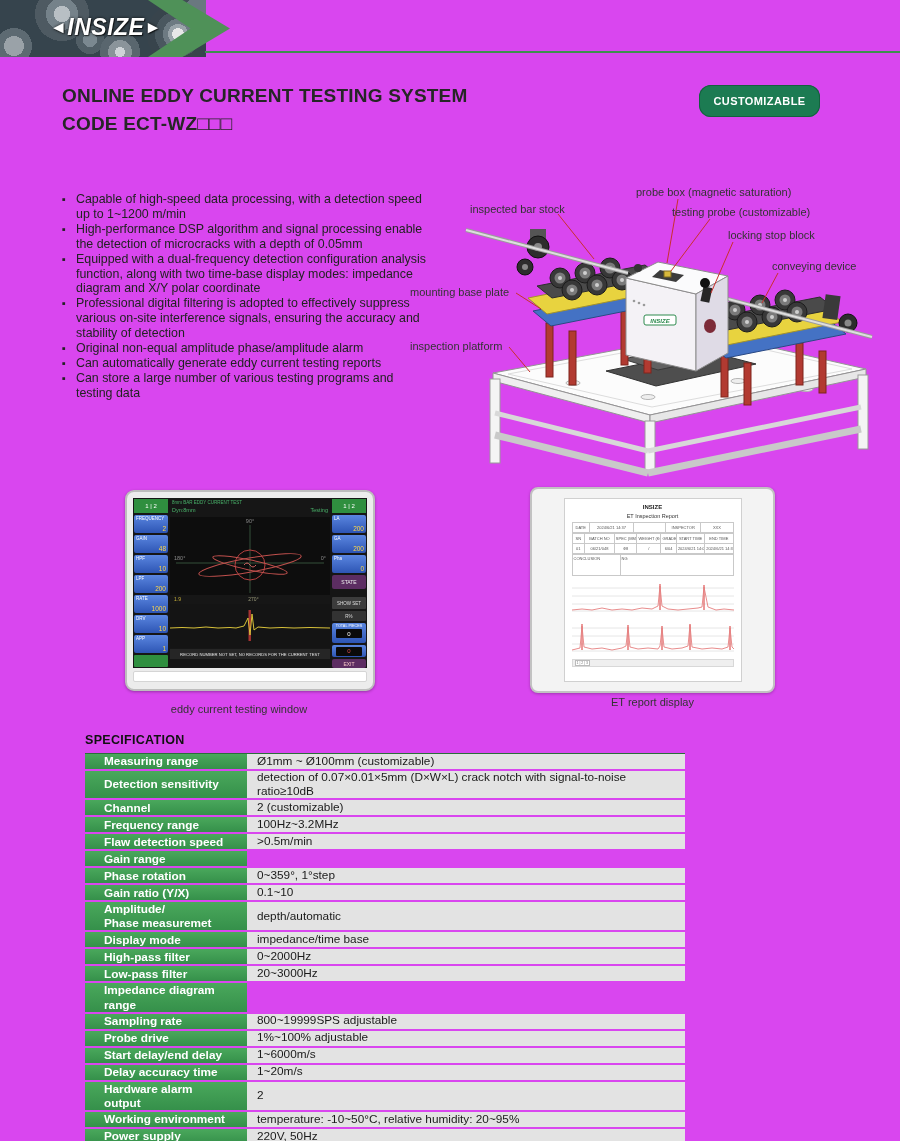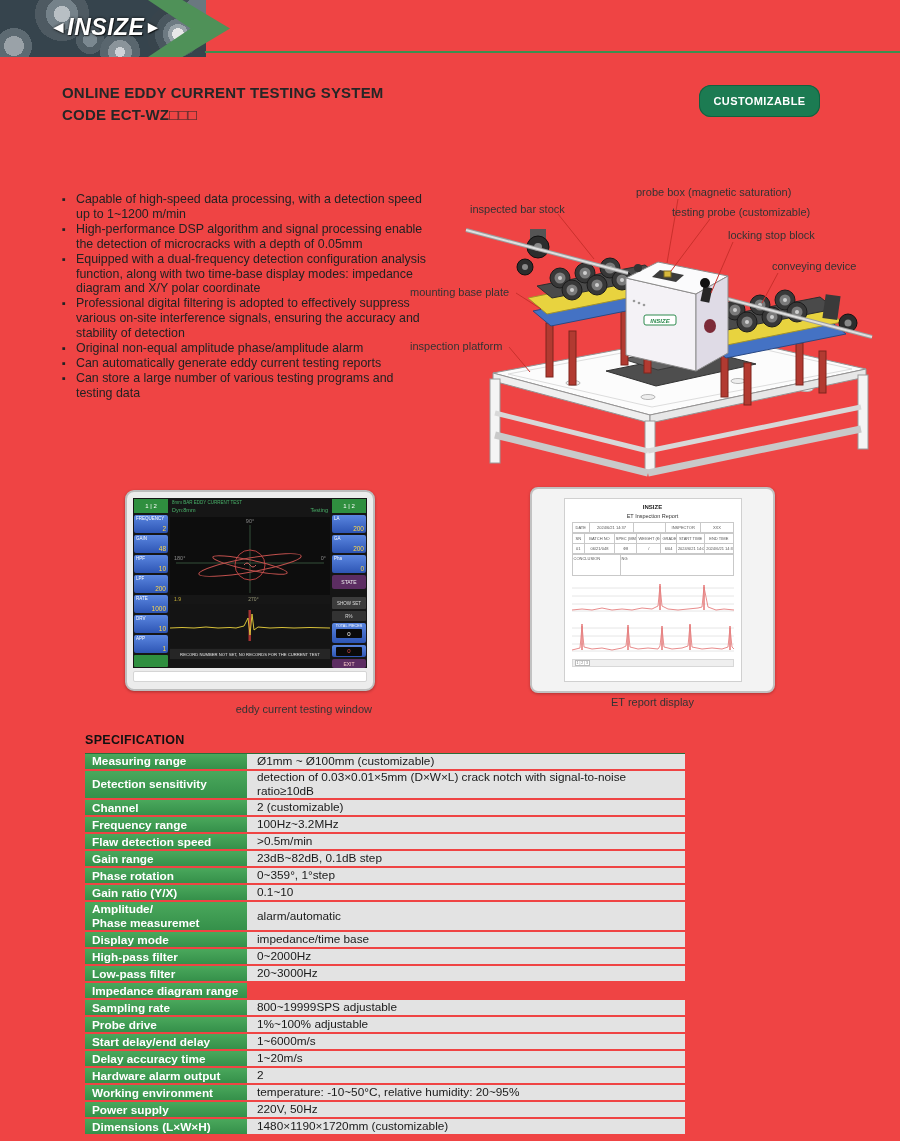--- a/index.html
+++ b/index.html
@@ -1,36 +1,36 @@
 <!DOCTYPE html>
 <html><head>
 <meta charset="utf-8">
 <style>
   html,body{margin:0;padding:0;background:#fff;}
-  .page{position:relative;width:900px;height:1141px;background:#ef4444;overflow:hidden;
+  .page{position:relative;width:900px;height:1141px;background:#d946ef;overflow:hidden;
         font-family:"Liberation Sans",sans-serif;color:#222;}
 
   
   .header-photo{position:absolute;left:0;top:0;width:206px;height:57px;background-color:#36444d;
     background-image:
       radial-gradient(circle at 178px 34px,#e8e8e8 0 6px,#9aa4aa 6px 10px,#6d7a82 10px 15px,#4a575f 15px 23px,#38444c 23px 31px,transparent 31px),
       radial-gradient(circle at 120px 52px,#cfd4d8 0 5px,#8a949a 5px 12px,#59666e 12px 20px,transparent 20px),
       radial-gradient(circle at 62px 14px,#b8bfc4 0 8px,#75828a 8px 16px,#4e5a62 16px 27px,transparent 27px),
       radial-gradient(circle at 14px 46px,#9aa2a8 0 10px,#5d6a72 10px 18px,transparent 18px),
       radial-gradient(circle at 198px 8px,#6a7880 0 12px,#414e56 12px 20px,transparent 20px),
       radial-gradient(circle at 90px 40px,#7b8890 0 7px,#515e66 7px 14px,transparent 14px);}
   .header-chevron{position:absolute;left:148px;top:0;width:82px;height:57px;background:#4f9158;
     clip-path:polygon(0 0,42% 0,100% 50%,42% 100%,0 100%,52% 50%);}
   .logo{position:absolute;left:50px;top:14px;font-style:italic;font-weight:bold;font-size:23px;
     color:#fff;letter-spacing:.5px;text-shadow:0 0 3px rgba(0,0,0,.85),1px 1px 1px rgba(0,0,0,.6);white-space:nowrap;}
   .logo .arr{font-size:17px;font-style:normal;position:relative;top:-2px;}
   .header-line{position:absolute;left:205px;top:51px;width:695px;height:2px;background:#3e8e4f;}
 
   
-  .title{position:absolute;left:62px;top:82px;font-size:15px;font-weight:bold;color:#262626;
+  .title{position:absolute;left:62px;top:82px;font-size:19px;font-weight:bold;color:#262626;
     line-height:1.45;letter-spacing:.2px;}
   .badge{position:absolute;left:699px;top:85px;width:121px;height:32px;background:#1c7b52;
     color:#fff;font-size:11px;font-weight:bold;letter-spacing:.4px;display:flex;align-items:center;
     justify-content:center;border-radius:12px;box-shadow:inset 0 0 0 1px #14603f;}
 
   
   .features{position:absolute;left:62px;top:192px;width:366px;margin:0;padding:0;list-style:none;}
   .features li{position:relative;font-size:12.4px;line-height:14.7px;color:#222;padding-left:14px;margin:0 0 .5px 0;}
   .features li::before{content:"▪";position:absolute;left:0;top:0;font-size:11px;color:#222;}
 
@@ -66,21 +66,21 @@
   .mcenter{position:absolute;left:37px;top:1px;width:160px;height:168px;}
   .mtitle{height:18px;padding:1px 2px;box-sizing:border-box;}
   .mtitle-line{font-size:4.5px;color:#49b36a;white-space:nowrap;overflow:hidden;}
   .mstatus-row{display:flex;justify-content:space-between;font-size:5.5px;color:#49b36a;margin-top:2px;}
   .polar{position:relative;width:160px;height:78px;background:#0d0d0d;}
   .ylabels{height:8px;display:flex;align-items:center;font-size:5px;color:#c9b13a;padding:0 4px;box-sizing:border-box;}
   .ylabels .mid{flex:1;text-align:center;color:#9a9a7a;}
   .timebase{width:160px;height:44px;background:#141414;margin-top:1px;}
   .mstatusbar{height:10px;background:#262626;color:#e5e5e5;font-size:4.2px;display:flex;align-items:center;justify-content:center;margin-top:1px;}
   .caption{position:absolute;font-size:11px;color:#333;text-align:center;}
-  .cap-left{left:122px;top:703px;width:250px;text-align:right;}
+  .cap-left{left:114px;top:703px;width:250px;}
   .cap-right{left:530px;top:696px;width:245px;}
 
   
   .report-monitor{position:absolute;left:530px;top:487px;width:245px;height:206px;background:#f3f3f3;
     border:2px solid #c2c2c2;border-radius:8px;box-shadow:0 1px 3px rgba(0,0,0,.25);box-sizing:border-box;padding:9px 0;}
   .report-page{width:178px;height:184px;margin:0 auto;background:#fff;border:1px solid #d0d0d0;
     box-sizing:border-box;padding:5px 7px;overflow:hidden;}
   .rp-brand{font-size:6px;font-weight:bold;text-align:center;color:#222;}
   .rp-title{font-size:5.5px;text-align:center;color:#333;margin:3px 0;}
   .report-page table{width:100%;border-collapse:collapse;table-layout:fixed;}
@@ -91,21 +91,21 @@
   .rp-scroll{margin-top:3px;height:6px;background:#efefef;border:1px solid #d8d8d8;display:flex;
     align-items:center;font-size:3.5px;color:#777;padding:0 2px;gap:2px;}
   .rp-scroll .pgbox{background:#fff;border:1px solid #bbb;padding:0 1px;line-height:4px;}
 
   
   .spec{position:absolute;left:85px;top:733px;width:600px;}
   .spec-heading{font-size:12.5px;font-weight:bold;color:#111;letter-spacing:.3px;margin-bottom:6px;}
   .spec-table{border-top:1px solid #2a6e3a;}
   .spec-row{display:flex;margin-bottom:2px;}
   .spec-label{width:162px;box-sizing:border-box;background:linear-gradient(#4aa85c,#35904a);
-    color:#fff;font-weight:bold;font-size:11.8px;padding:0 7px;display:flex;align-items:center;
+    color:#fff;font-weight:bold;font-size:11.8px;padding:0 19px;display:flex;align-items:center;
     min-height:15px;white-space:pre-line;line-height:1.2;}
   .spec-value{flex:1;background:#e3e3e3;color:#1a1a1a;font-size:11.8px;padding:0 10px;
     display:flex;align-items:center;min-height:15px;line-height:1.15;}
 </style>
 </head>
 <body>
 
 <div class="page">
 
   <div>
@@ -457,57 +457,56 @@
     <div class="spec-heading">SPECIFICATION</div>
     <div class="spec-table">
 
         <div class="spec-row">
           <div class="spec-label">Measuring range</div>
           <div class="spec-value">Ø1mm ~ Ø100mm (customizable)</div>
         </div>
 
         <div class="spec-row">
           <div class="spec-label">Detection sensitivity</div>
-          <div class="spec-value">detection of 0.03×0.01×5mm (D×W×L) crack notch with signal-to-noise ratio≥10dB</div>
+          <div class="spec-value">detection of 0.07×0.01×5mm (D×W×L) crack notch with signal-to-noise ratio≥10dB</div>
         </div>
 
         <div class="spec-row">
           <div class="spec-label">Channel</div>
           <div class="spec-value">2 (customizable)</div>
         </div>
 
         <div class="spec-row">
           <div class="spec-label">Frequency range</div>
           <div class="spec-value">100Hz~3.2MHz</div>
         </div>
 
         <div class="spec-row">
           <div class="spec-label">Flaw detection speed</div>
           <div class="spec-value">&gt;0.5m/min</div>
         </div>
 
         <div class="spec-row">
           <div class="spec-label">Gain range</div>
-          <div class="spec-value">23dB~82dB, 0.1dB step</div>
         </div>
 
         <div class="spec-row">
           <div class="spec-label">Phase rotation</div>
           <div class="spec-value">0~359°, 1°step</div>
         </div>
 
         <div class="spec-row">
           <div class="spec-label">Gain ratio (Y/X)</div>
           <div class="spec-value">0.1~10</div>
         </div>
 
         <div class="spec-row">
           <div class="spec-label">Amplitude/
 Phase measuremet</div>
-          <div class="spec-value">alarm/automatic</div>
+          <div class="spec-value">depth/automatic</div>
         </div>
 
         <div class="spec-row">
           <div class="spec-label">Display mode</div>
           <div class="spec-value">impedance/time base</div>
         </div>
 
         <div class="spec-row">
           <div class="spec-label">High-pass filter</div>
           <div class="spec-value">0~2000Hz</div>

